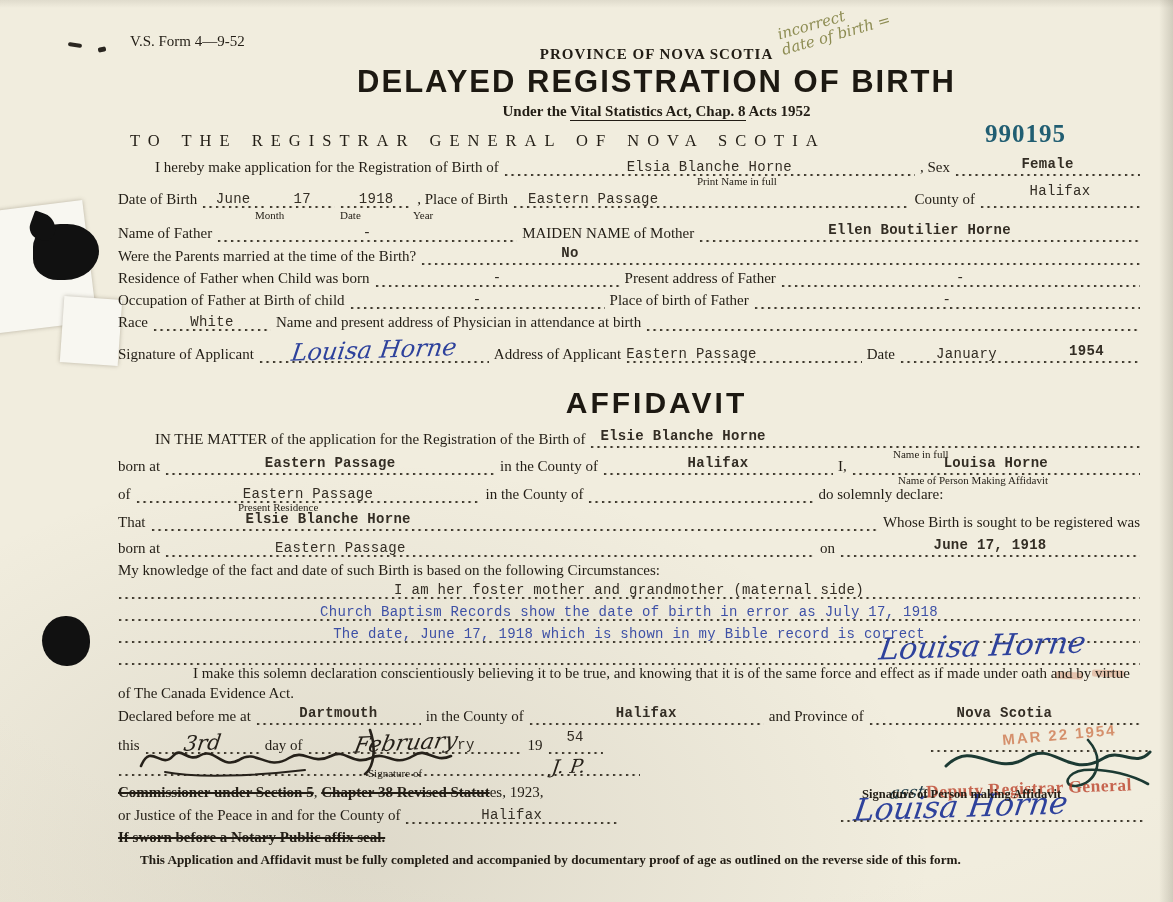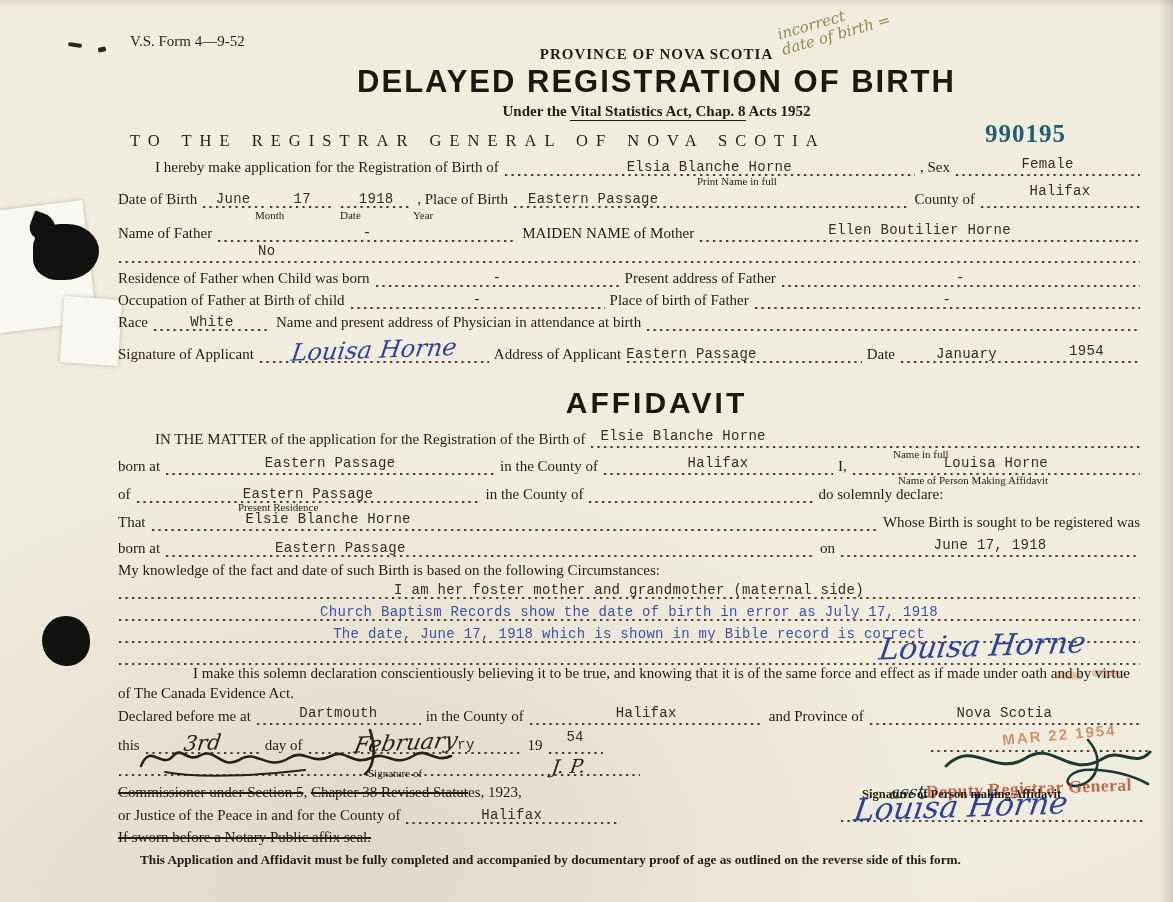--- a/index.html
+++ b/index.html
@@ -12,40 +12,40 @@
   }
   .edge-right { position:absolute; top:0; right:0; width:14px; height:100%;
     background:linear-gradient(to left, rgba(95,90,75,.22), rgba(0,0,0,0)); }
   .edge-top { position:absolute; top:0; left:0; width:100%; height:8px;
     background:linear-gradient(to bottom, rgba(95,90,75,.12), rgba(0,0,0,0)); }
 
   .lbl { font:15px/1.25 "Liberation Serif", serif; color:#221d15; white-space:nowrap; }
   .typed { font:14px/1.2 "Liberation Mono", monospace; color:#332d24; white-space:nowrap; letter-spacing:.3px; }
   .typed.blue { color:#3d50a6; }
   .raised { position:relative; top:-9px; }
-  .raised-sm { position:relative; top:-4px; }
+  .raised-sm { position:relative; top:-4px;font-weight:bold; }
 
   .row { position:absolute; left:118px; right:33px; display:flex; align-items:flex-end; column-gap:5px; }
   .dots { position:relative; display:inline-flex; justify-content:center; align-items:flex-end;
     min-height:17px;
     background-image:radial-gradient(circle at 2px 2px, #3e382c 1.15px, rgba(0,0,0,0) 1.5px);
     background-size:6.5px 4px; background-repeat:repeat-x; background-position:left bottom; }
   .dots.grow { flex:1 1 auto; }
   .dots .typed { position:relative; bottom:1px; }
   .dots.left { justify-content:flex-start; }
 
   .sub { position:absolute; font:11px/1 "Liberation Serif", serif; color:#221d15; white-space:nowrap; }
   .sub.bold { font-weight:bold; font-size:12.5px; }
 
   .script { font-family:"DejaVu Serif", serif; font-style:italic; color:#2e429c;
     display:inline-block; transform:skewX(-10deg) rotate(-2deg); white-space:nowrap; }
   .script.dark { color:#26211a; }
   .script.teal { color:#1d3a45; }
 
-  .strike { text-decoration:line-through; text-decoration-thickness:1.8px; }
+  .strike { text-decoration:line-through; text-decoration-thickness:1.8px;font-weight:bold; }
 
   .center-wrap { position:absolute; left:150px; right:10px; text-align:center; }
   .hdr-province { font:bold 15px "Liberation Serif", serif; letter-spacing:1px; }
   .hdr-title { font:700 31px "Liberation Sans", sans-serif; letter-spacing:2px; color:#1d1912; }
   .hdr-sub { font:bold 15px "Liberation Serif", serif; }
   .hdr-sub .uline { border-bottom:1.6px solid #221d15; padding-bottom:1px; }
   .addressee { position:absolute; left:130px; top:131px; font:16.5px "Liberation Serif", serif;
     letter-spacing:8px; word-spacing:2px; }
   .serial { position:absolute; left:985px; top:120px; font:bold 25px "Liberation Serif", serif;
     color:#215e72; letter-spacing:1px; }
@@ -144,20 +144,21 @@
     <span class="dots" style="width:300px">
         <span class="typed">-</span>
       </span>
     <span class="lbl">MAIDEN NAME of Mother</span>
     <span class="dots grow">
         <span class="typed raised-sm">Ellen Boutilier Horne</span>
       </span>
   </div>
 
   <div class="row" style="top:247px">
+    <span class="lbl">Were the Parents married at the time of the Birth?</span>
     <span class="dots grow left" style="padding-left:140px">
         <span class="typed raised-sm">No</span>
       </span>
   </div>
 
   <div class="row" style="top:269px">
     <span class="lbl">Residence of Father when Child was born</span>
     <span class="dots" style="width:245px">
         <span class="typed">-</span>
       </span>

